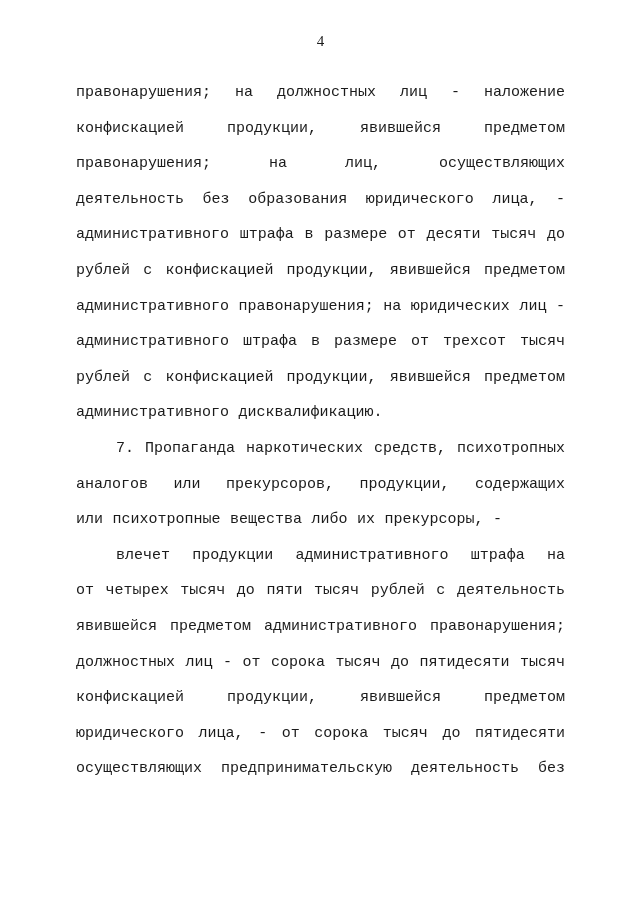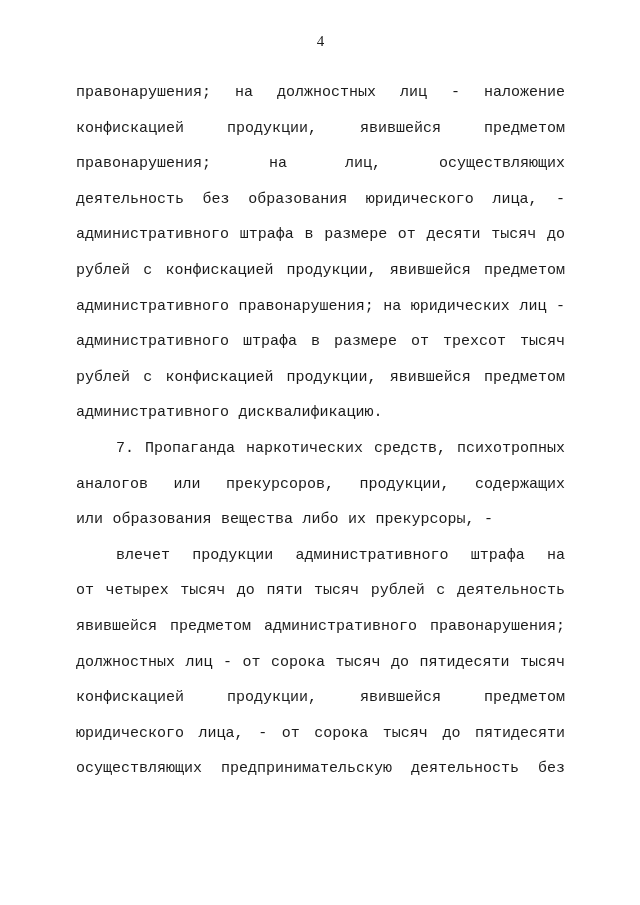--- a/index.html
+++ b/index.html
@@ -56,21 +56,21 @@
     <div class="line j">правонарушения; на лиц, осуществляющих предпринимательскую</div>
     <div class="line j">деятельность без образования юридического лица, - наложение</div>
     <div class="line j">административного штрафа в размере от десяти тысяч до тридцати тысяч</div>
     <div class="line j">рублей с конфискацией продукции, явившейся предметом</div>
     <div class="line j">административного правонарушения; на юридических лиц - наложение</div>
     <div class="line j">административного штрафа в размере от трехсот тысяч до шестисот тысяч</div>
     <div class="line j">рублей с конфискацией продукции, явившейся предметом</div>
     <div class="line">административного дисквалификацию.</div>
     <div class="line j ind">7. Пропаганда наркотических средств, психотропных веществ, их</div>
     <div class="line j">аналогов или прекурсоров, продукции, содержащих наркотические средства</div>
-    <div class="line">или образования вещества либо их прекурсоры, -</div>
+    <div class="line">или психотропные вещества либо их прекурсоры, -</div>
     <div class="line j ind">влечет продукции административного штрафа на граждан в размере</div>
     <div class="line j">от четырех тысяч до пяти тысяч рублей с деятельность продукции,</div>
     <div class="line j">явившейся предметом административного правонарушения; на</div>
     <div class="line j">должностных лиц - от сорока тысяч до пятидесяти тысяч рублей с</div>
     <div class="line j">конфискацией продукции, явившейся предметом административного</div>
     <div class="line j">юридического лица, - от сорока тысяч до пятидесяти тысяч рублей с</div>
     <div class="line j">осуществляющих предпринимательскую деятельность без образования</div>
   </div>
 </div>
 

